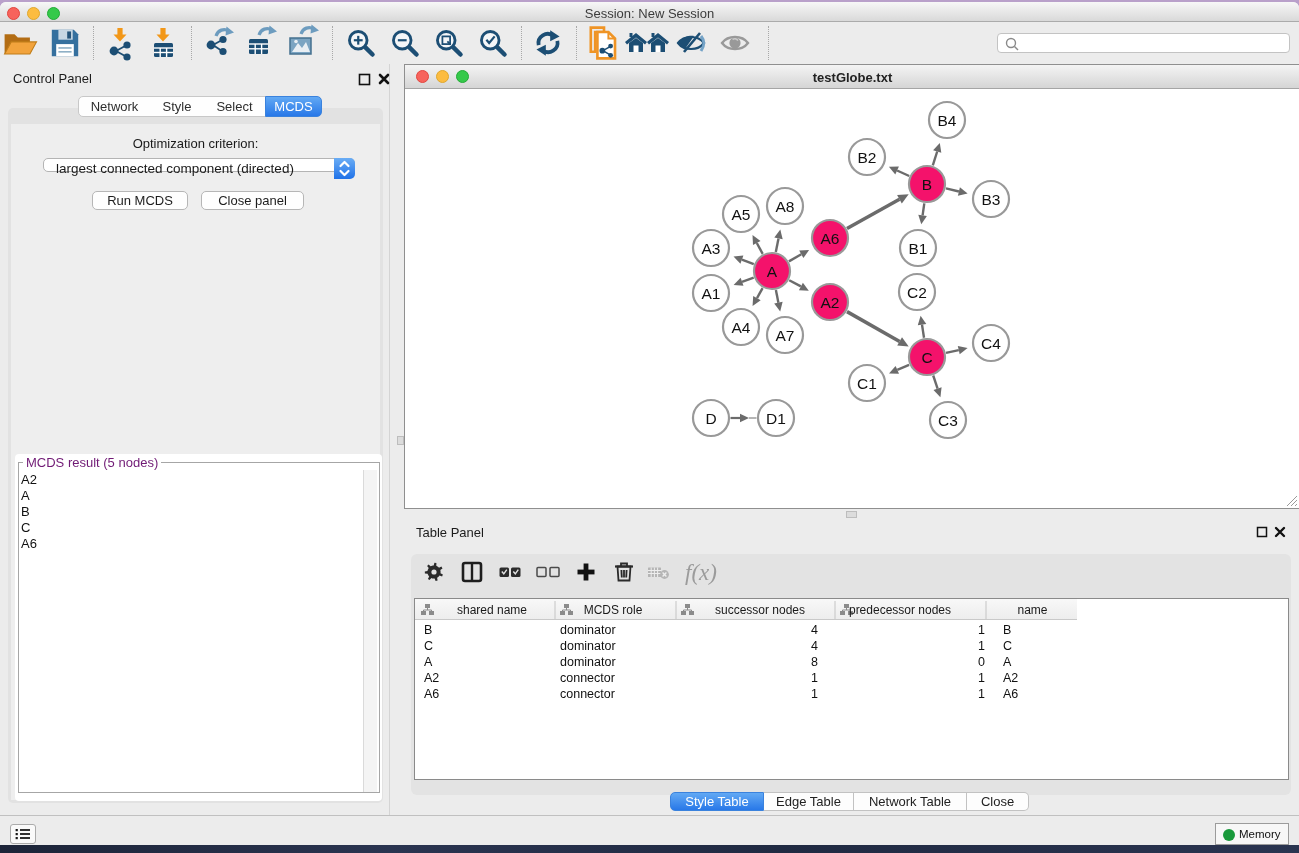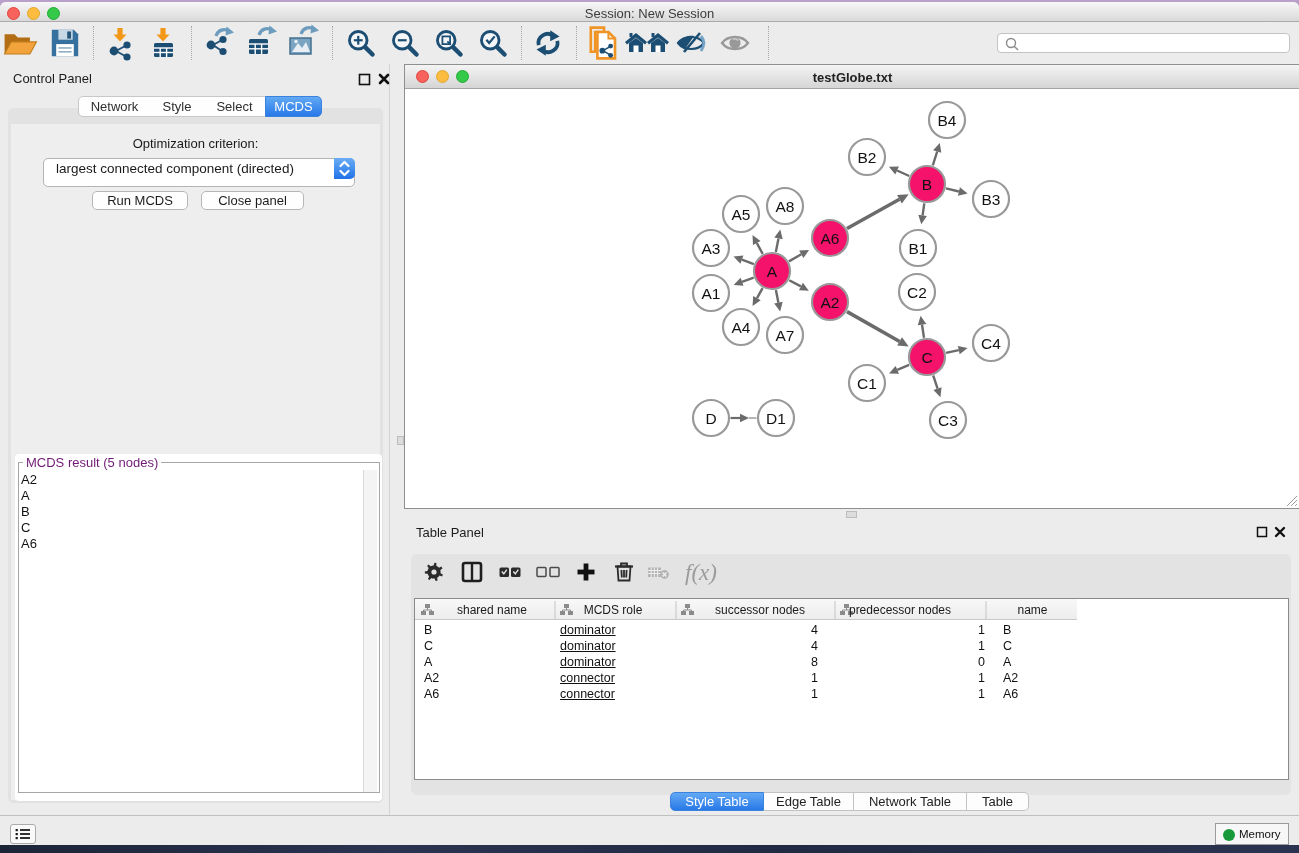--- a/index.html
+++ b/index.html
@@ -206,21 +206,21 @@
     <path d="M22,2 L30,10 M30,2 L22,10" stroke="#111" stroke-width="2.6" stroke-linecap="round"></path>
   </svg>
 </div>
 <div class="abs" style="left:8px;top:108px;width:375px;height:695px;background:#e2e2e2;border-radius:5px;"></div>
 <div class="abs" style="left:11px;top:124px;width:369px;height:676px;background:#eeeeee;"></div>
 <div class="tab" style="left:78px;width:73px;border-radius:5px 0 0 5px;">Network</div>
 <div class="tab" style="left:150px;width:55px;border-left:none;">Style</div>
 <div class="tab" style="left:204px;width:62px;border-left:none;">Select</div>
 <div class="tab bluetab" style="left:265px;width:57px;border-radius:0 5px 5px 0;">MCDS</div>
 <div class="abs" style="left:0;top:136px;width:391px;text-align:center;font-size:13px;color:#1a1a1a;">Optimization criterion:</div>
-<div class="abs" style="left:43px;top:158px;width:312px;height:29px;background:#fff;border:1px solid #b4b4b4;border-radius:5px;">
+<div class="abs" style="left:43px;top:158px;width:312px;height:14px;background:#fff;border:1px solid #b4b4b4;border-radius:5px;">
   <div class="abs" style="left:12px;top:2px;font-size:13.5px;color:#1a1a1a;">largest connected component (directed)</div>
   <div class="abs" style="right:-1px;top:-1px;width:21px;height:21px;border-radius:0 5px 5px 0;background:linear-gradient(#6aadf5,#2072e8);">
     <svg width="21" height="21">
         <path d="M6.5,8 L10.5,4 L14.5,8 M6.5,13 L10.5,17 L14.5,13" fill="none" stroke="#fff" stroke-width="2.2" stroke-linecap="round" stroke-linejoin="round"></path>
       </svg>
   </div>
 </div>
 <div class="btn" style="left:92px;top:191px;width:96px;height:19px;line-height:17px;">Run MCDS</div>
 <div class="btn" style="left:201px;top:191px;width:103px;height:19px;line-height:17px;">Close panel</div>
 <div class="abs" style="left:15px;top:454px;width:367px;height:347px;background:#ffffff;border-radius:4px;"></div>
@@ -404,28 +404,28 @@
       <use href="#hic" x="260"></use>
       <use href="#hic" x="419"></use>
   </g>
 </svg>
 <div class="abs hdrt" style="left:447px;top:603px;width:90px;">shared name</div>
 <div class="abs hdrt" style="left:568px;top:603px;width:90px;">MCDS role</div>
 <div class="abs hdrt" style="left:700px;top:603px;width:120px;">successor nodes</div>
 <div class="abs hdrt" style="left:838px;top:603px;width:124px;">predecessor nodes</div>
 <div class="abs hdrt" style="left:988px;top:603px;width:89px;">name</div>
 <div class="abs tcol" style="left:424px;top:622px;">B<br>C<br>A<br>A2<br>A6</div>
-<div class="abs tcol" style="left:560px;top:622px;text-decoration:underline;">dominator<br>dominator<br>dominator<br>connector<br>connector</div>
+<div class="abs tcol" style="left:560px;top:622px;">dominator<br>dominator<br>dominator<br>connector<br>connector</div>
 <div class="abs tcol" style="left:718px;top:622px;width:100px;text-align:right;">4<br>4<br>8<br>1<br>1</div>
 <div class="abs tcol" style="left:885px;top:622px;width:100px;text-align:right;">1<br>1<br>0<br>1<br>1</div>
 <div class="abs tcol" style="left:1003px;top:622px;">B<br>C<br>A<br>A2<br>A6</div>
 <div class="tab2" style="left:670px;width:94px;border-radius:5px 0 0 5px;background:linear-gradient(#62a9f4,#2878e8);color:#fff;border-color:#3a82dd;">Style Table</div>
 <div class="tab2" style="left:764px;width:90px;border-left:none;">Edge Table</div>
 <div class="tab2" style="left:854px;width:113px;border-left:none;">Network Table</div>
-<div class="tab2" style="left:967px;width:62px;border-radius:0 5px 5px 0;border-left:none;">Table</div>
+<div class="tab2" style="left:967px;width:62px;border-radius:0 5px 5px 0;border-left:none;">Close</div>
 
 <div class="abs" style="left:0;top:815px;width:1299px;height:30px;background:#ececec;border-top:1px solid #c0c0c0;">
   <div class="abs" style="left:10px;top:8px;width:26px;height:20px;background:#fafafa;border:1px solid #ababab;border-radius:3px;">
     <svg width="24" height="18">
         <g stroke="#1a1a1a" stroke-width="1.8">
           <line x1="9" y1="5" x2="19" y2="5"></line>
           <line x1="9" y1="9" x2="19" y2="9"></line>
           <line x1="9" y1="13" x2="19" y2="13"></line>
         </g>
         <g fill="#1a1a1a">

